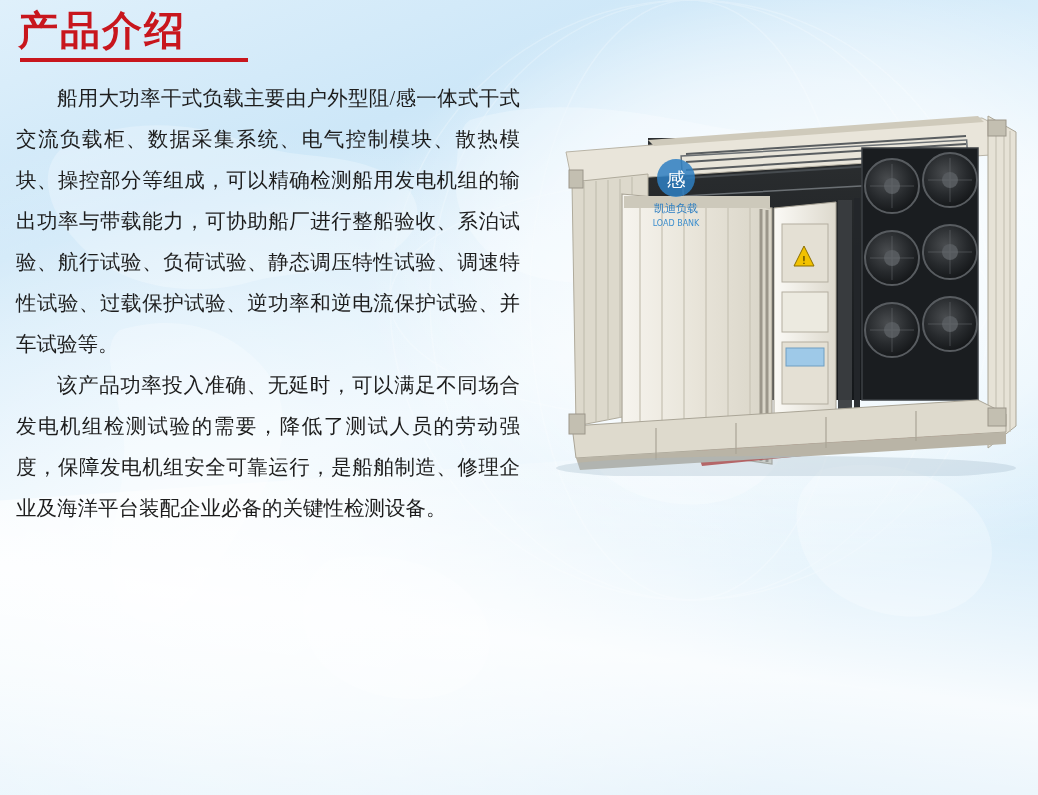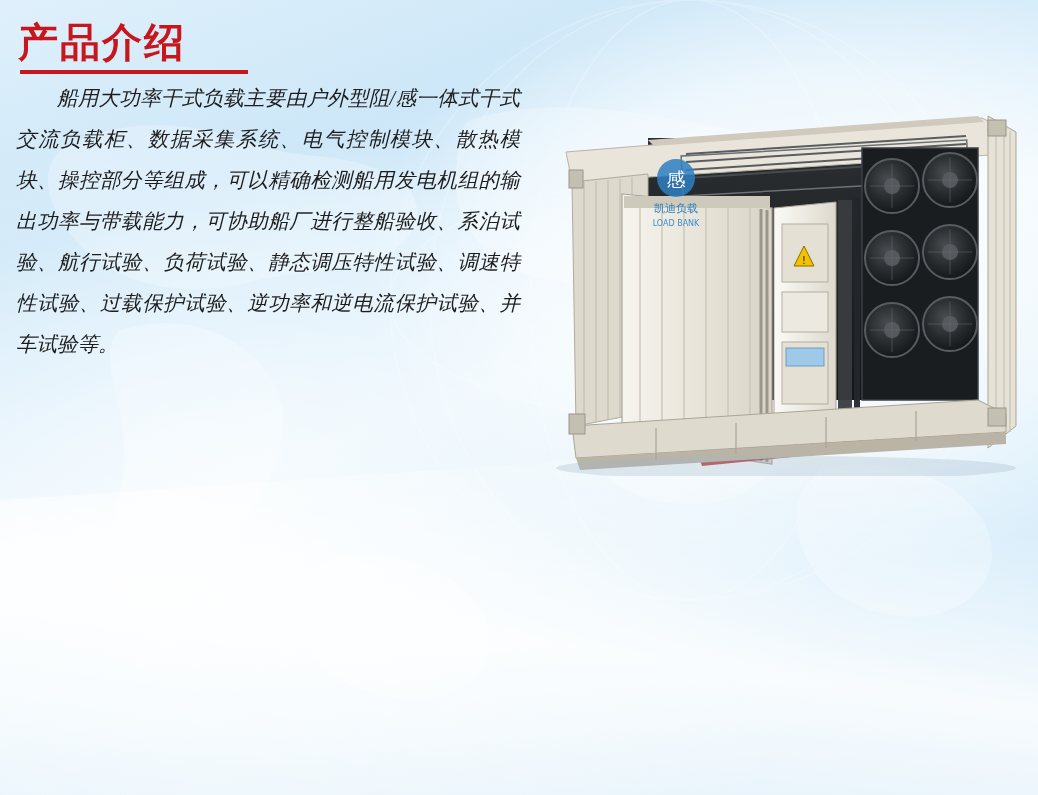--- a/index.html
+++ b/index.html
@@ -43,21 +43,21 @@
     height: 50%;
     background: linear-gradient(12deg, rgba(255,255,255,0.0) 0%, rgba(255,255,255,0.65) 38%, rgba(255,255,255,0.85) 52%, rgba(255,255,255,0.2) 78%, rgba(255,255,255,0) 100%);
     transform: rotate(-4deg);
     pointer-events: none;
   }
 
   
   .title-block {
     position: absolute;
     left: 18px;
-    top: 18px;
+    top: 6px;
     width: 300px;
     height: 56px;
   }
   .title-text {
     font-family: "DejaVu Sans", "Liberation Sans", sans-serif;
     font-weight: bold;
     font-size: 40px;
     line-height: 48px;
     color: #c8161d;
     letter-spacing: 2px;
@@ -77,21 +77,21 @@
     position: absolute;
     left: 16px;
     top: 78px;
     width: 1006px;
     font-size: 20.5px;
     line-height: 41px;
     color: #1d1d1d;
     text-align: justify;
     text-justify: inter-ideograph;
   }
-  .para { margin: 0 0 0 0; text-indent: 2em; font-style: italic; }
+  .para { margin: 0 0 0 0; text-indent: 2em; }
   .para + .para { margin-top: 0px; }
 
   
   .photo-float {
     float: right;
     width: 486px;
     height: 380px;
     margin: 18px 0 8px 16px;
     shape-margin: 8px;
   }
@@ -292,15 +292,16 @@
           <rect x="452" y="24" width="18" height="16" fill="#c3bfb1" stroke="#9b968a"></rect>
           <rect x="452" y="312" width="18" height="18" fill="#c3bfb1" stroke="#9b968a"></rect>
 
           <ellipse cx="250" cy="372" rx="230" ry="12" fill="#9fb6c6" opacity="0.30"></ellipse>
         </svg>
       </div>
       <span class="sr">船用大功率干式负载柜（集装箱式，柜门开启，内部电阻单元与散热风机可见）</span>
     </div>
 
     <p class="para">船用大功率干式负载主要由户外型阻/感一体式干式交流负载柜、数据采集系统、电气控制模块、散热模块、操控部分等组成，可以精确检测船用发电机组的输出功率与带载能力，可协助船厂进行整船验收、系泊试验、航行试验、负荷试验、静态调压特性试验、调速特性试验、过载保护试验、逆功率和逆电流保护试验、并车试验等。</p>
+    <p class="para">该产品功率投入准确、无延时，可以满足不同场合发电机组检测试验的需要，降低了测试人员的劳动强度，保障发电机组安全可靠运行，是船舶制造、修理企业及海洋平台装配企业必备的关键性检测设备。</p>
   </div>
 
 </div>
 
 </body></html>

